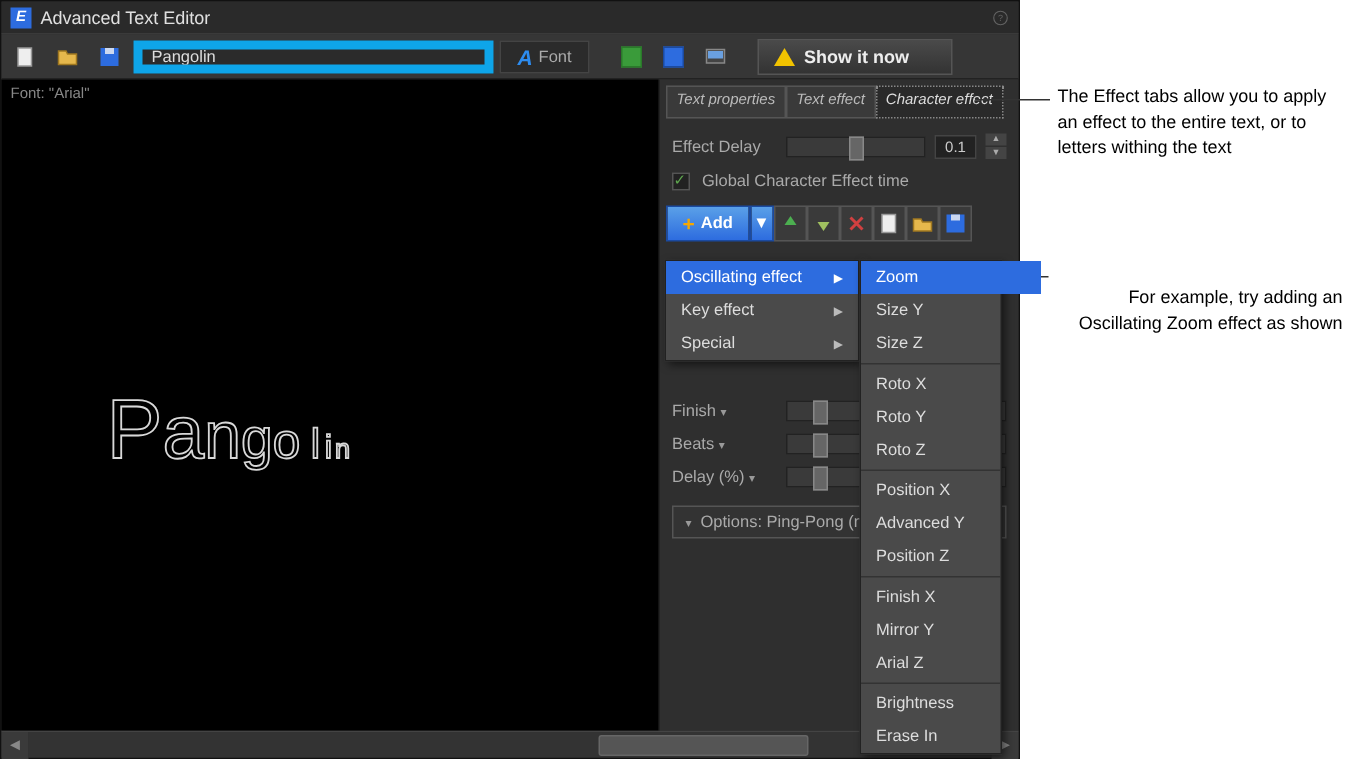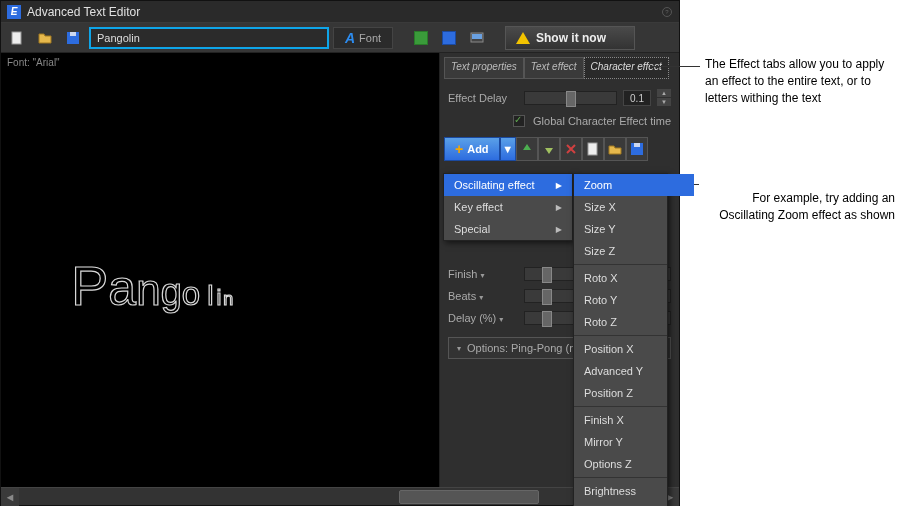--- a/index.html
+++ b/index.html
@@ -7,21 +7,21 @@
   .app { position: absolute; left: 0; top: 0; width: 680px; height: 506px; background: #2a2a2a; color: #c8c8c8; font-size: 11px; border: 1px solid #111; }
   .titlebar { height: 22px; background: #2a2a2a; display: flex; align-items: center; padding: 0 6px; border-bottom: 1px solid #3a3a3a; }
   .titlebar .logo { width: 14px; height: 14px; background: #2d6cdf; color: #fff; font-size: 10px; display: flex; align-items: center; justify-content: center; margin-right: 6px; font-style: italic; font-weight: bold; }
   .titlebar .title { font-size: 12px; color: #e0e0e0; }
   .titlebar-right { margin-left: auto; display: flex; gap: 4px; }
   .titlebar-right .tb-icon { width: 12px; height: 12px; opacity: 0.6; }
 
   .toolbar { height: 30px; background: #363636; display: flex; align-items: center; padding: 0 4px; gap: 4px; border-bottom: 1px solid #222; }
   .tb-btn { width: 24px; height: 24px; display: flex; align-items: center; justify-content: center; cursor: pointer; }
   .tb-btn svg { width: 16px; height: 16px; }
-  .text-input { flex: 0 0 240px; height: 22px; background: #2b2b2b; border: 2px solid #0ea5e9; color: #ddd; padding: 0 6px; font-size: 11px; }
+  .text-input { flex: 0 0 240px; height: 22px; background: #2b2b2b; border: 6px solid #0ea5e9; color: #ddd; padding: 0 6px; font-size: 11px; }
   .font-btn { width: 60px; height: 22px; background: #2b2b2b; border: 1px solid #444; display: flex; align-items: center; justify-content: center; gap: 4px; color: #aaa; cursor: pointer; }
   .font-btn .A { color: #2d8cef; font-style: italic; font-weight: bold; font-size: 14px; }
   .sq { width: 14px; height: 14px; }
   .sq.green { background: #3a9b3a; border: 1px solid #2a7a2a; }
   .sq.blue { background: #2d6cdf; border: 1px solid #1b4aa0; }
   .showit { height: 24px; background: linear-gradient(#4a4a4a,#333); border: 1px solid #555; display: flex; align-items: center; gap: 6px; padding: 0 10px; cursor: pointer; color: #eee; font-weight: bold; font-size: 12px; width: 130px; }
   .tri-warn { width: 0; height: 0; border-left: 7px solid transparent; border-right: 7px solid transparent; border-bottom: 12px solid #f2c300; position: relative; }
 
   .main { display: flex; height: calc(100% - 52px - 18px); }
   .bottom-scroll { height: 18px; background: #2a2a2a; border-top: 1px solid #444; display: flex; }
@@ -65,21 +65,21 @@
   .et-btn { width: 22px; background: #3a3a3a; border: 1px solid #555; display: flex; align-items: center; justify-content: center; cursor: pointer; }
   .et-btn svg { width: 14px; height: 14px; }
 
   .dropdown { position: absolute; background: #4a4a4a; border: 1px solid #222; box-shadow: 2px 2px 6px rgba(0,0,0,0.6); z-index: 10; }
   .dropdown .item { padding: 5px 10px; color: #ddd; cursor: pointer; display: flex; align-items: center; justify-content: space-between; font-size: 11px; min-width: 120px; }
   .dropdown .item.hl { background: #2d6cdf; color: #fff; }
   .dropdown .item .arrow-r { font-size: 8px; color: #bbb; }
   .dropdown .item.hl .arrow-r { color: #fff; }
   .dropdown .sep { height: 1px; background: #333; margin: 2px 0; }
 
-  .sublabel { padding: 4px 8px; color: #aaa; display: flex; align-items: center; gap: 4px; justify-content: flex-end; }
+  .sublabel { padding: 4px 8px; color: #aaa; display: flex; align-items: center; gap: 4px; }
   .options-box { margin: 8px; padding: 4px 8px; background: #333; border: 1px solid #555; display: flex; align-items: center; gap: 6px; color: #aaa; }
   .chev { font-size: 8px; color: #999; }
 
   .annot { position: absolute; color: #000000; font-size: 12px; line-height: 1.4; width: 190px; }
   .leader { position: absolute; height: 1px; background: #333; }
   .annot.a1 { left: 705px; top: 56px; }
   .leader.l1 { left: 650px; top: 66px; width: 50px; }
   .annot.a2 { left: 705px; top: 190px; text-align: right; }
   .leader.l2 { left: 667px; top: 184px; width: 32px; }
 </style>
@@ -260,35 +260,34 @@
         <span class="arrow-r">▶</span>
       </div>
     <div class="item">
         <span>Special</span>
         <span class="arrow-r">▶</span>
       </div>
   </div>
 
   <div class="dropdown" id="submenu" style="left:572px; top:172px; width:95px;">
       <div class="item hl">Zoom</div>
-      <div class="item">Size X</div>
       <div class="item">Size Y</div>
       <div class="item">Size Z</div>
       <div class="sep"></div>
       <div class="item">Roto X</div>
       <div class="item">Roto Y</div>
       <div class="item">Roto Z</div>
       <div class="sep"></div>
       <div class="item">Position X</div>
       <div class="item">Advanced Y</div>
       <div class="item">Position Z</div>
       <div class="sep"></div>
       <div class="item">Finish X</div>
       <div class="item">Mirror Y</div>
-      <div class="item">Options Z</div>
+      <div class="item">Arial Z</div>
       <div class="sep"></div>
       <div class="item">Brightness</div>
       <div class="item">Erase In</div>
     </div>
 
 </div>
 
 <div class="leader l1"></div>
 <div class="annot a1">The Effect tabs allow you to apply an effect to the entire text, or to letters withing the text</div>
 <div class="leader l2"></div>

